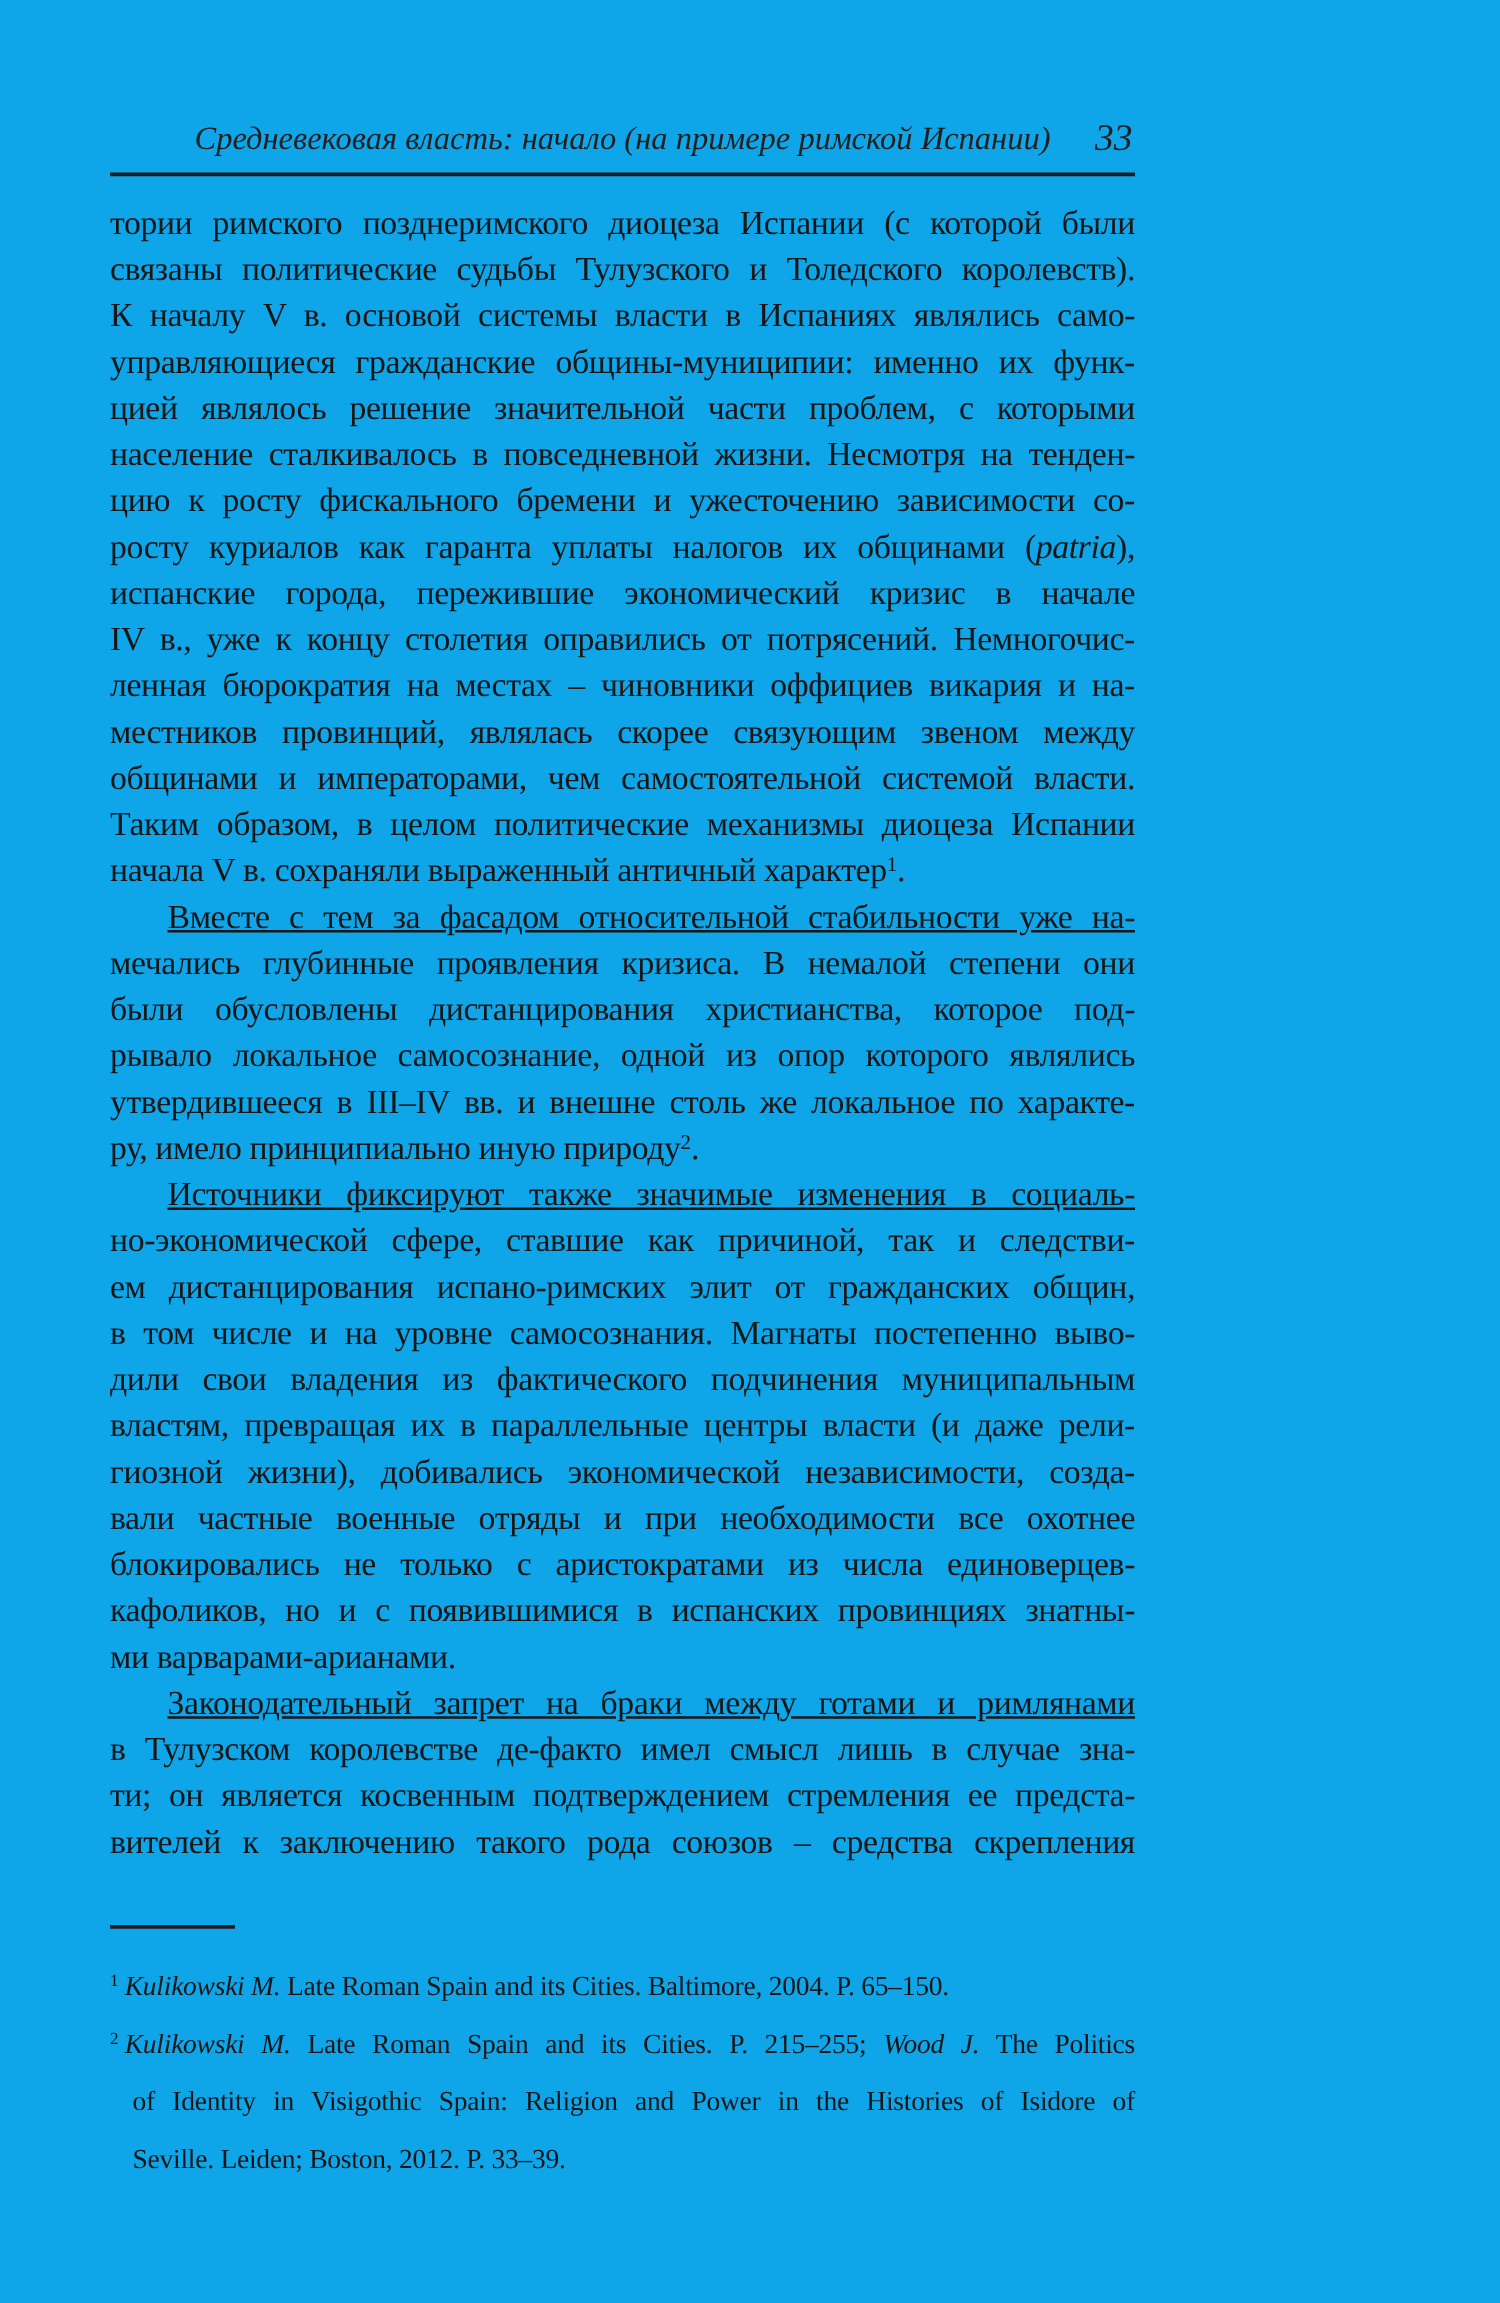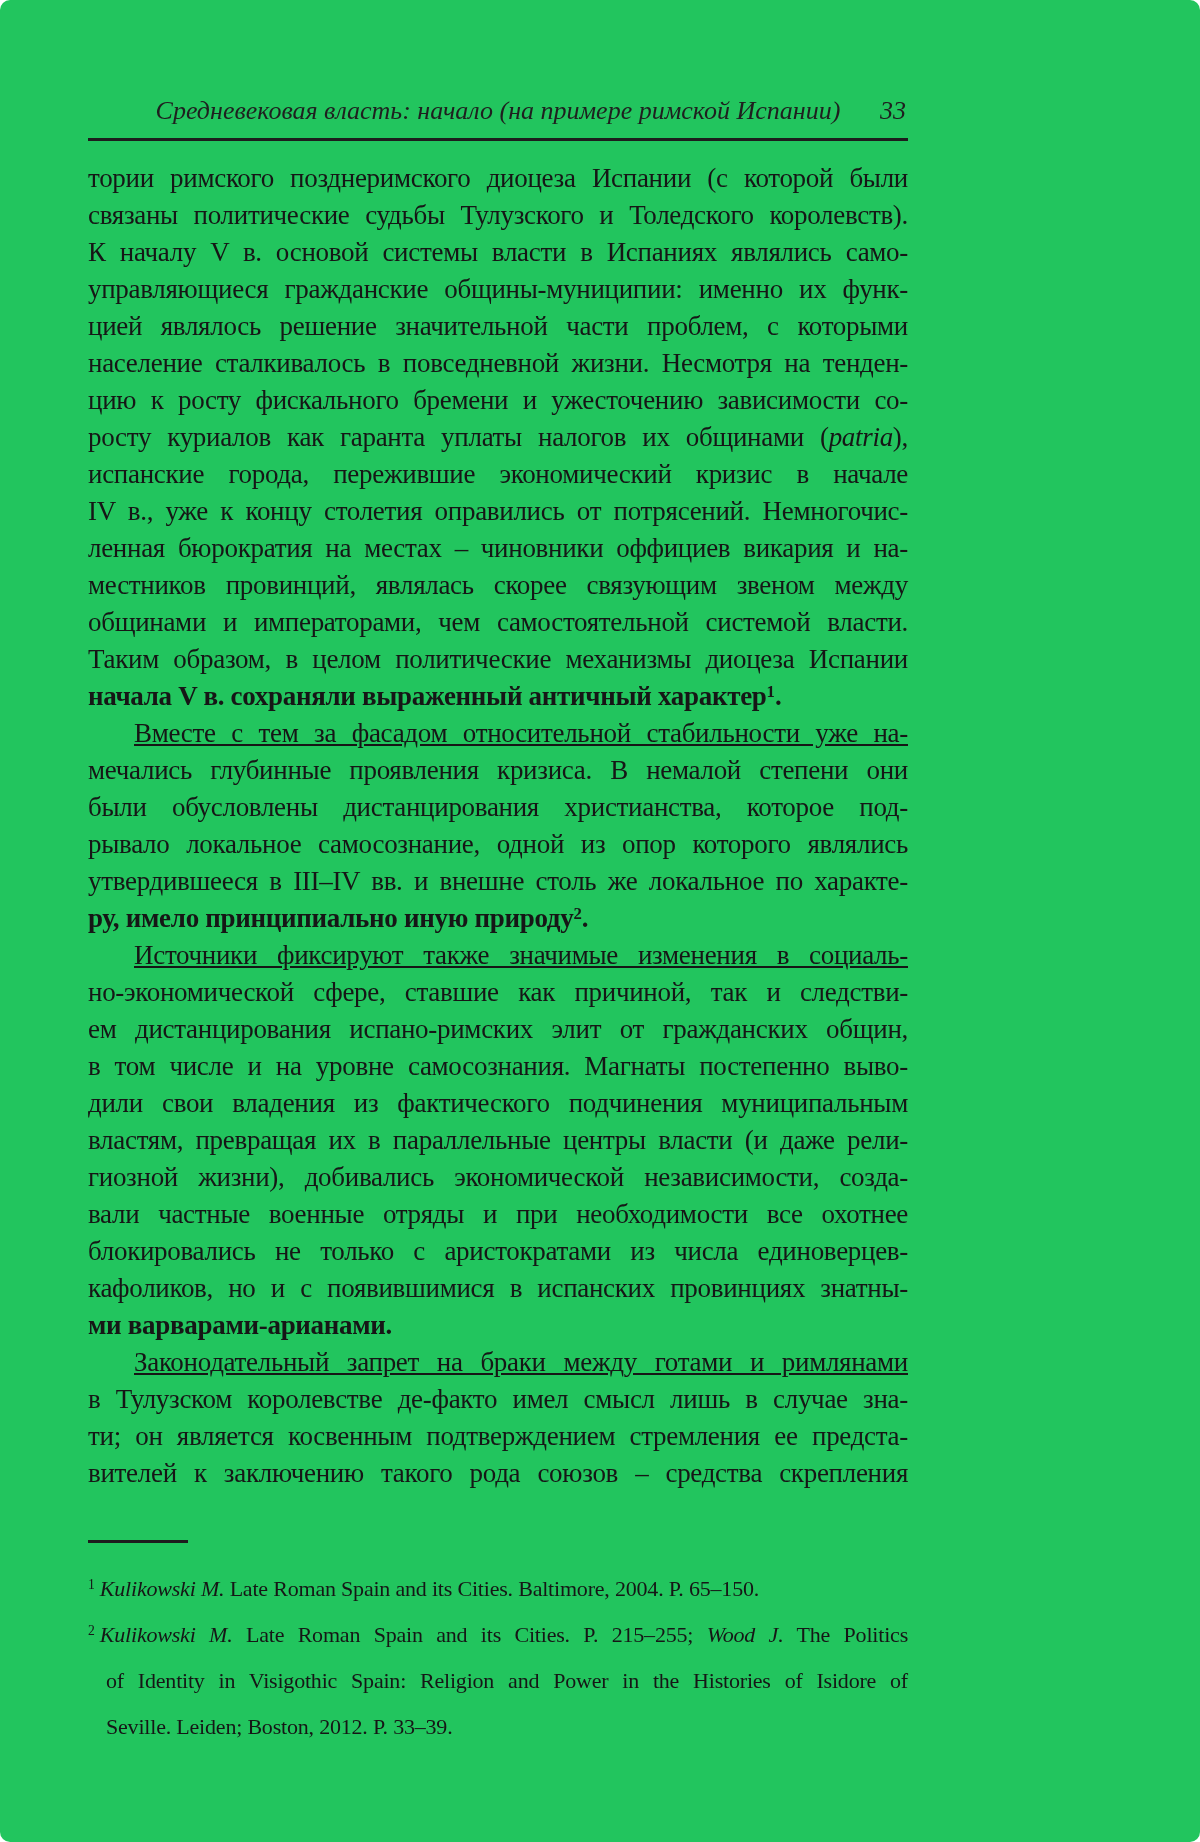--- a/index.html
+++ b/index.html
@@ -1,52 +1,51 @@
 <!DOCTYPE html>
 <html lang="ru"><head>
 <meta charset="utf-8">
 <style>
   html,body{margin:0;padding:0;background:#ffffff;}
   .page{
     position:relative;
     width:1200px;height:1842px;
-    background:#22c55e;
+    background:#0ea5e9;
     font-family:"Liberation Serif","DejaVu Serif",serif;
     color:#1a1a1a;
     overflow:hidden;
-    border-radius:10px;
   }
   .header{
     position:absolute;top:96px;left:88px;width:820px;
     text-align:center;
     font-style:italic;
     font-size:26px;line-height:30px;
     color:#1f1f1f;
   }
   .page-number{
     position:absolute;right:2px;top:0;
-    font-size:26px;
+    font-size:30px;
   }
   .header-rule{
     position:absolute;top:138px;left:88px;width:820px;height:3px;
     background:#1d1d1d;
   }
   .body-text{
     position:absolute;top:160px;left:88px;width:820px;
     font-size:27px;
     letter-spacing:-0.3px;
     color:#161616;
   }
   .body-text .line{
     line-height:37px;
     text-align:justify;
     text-align-last:justify;
     white-space:normal;
   }
-  .body-text .line.no-just{ text-align-last:auto;font-weight:bold; }
+  .body-text .line.no-just{ text-align-last:auto; }
   .body-text .line.indent{ text-indent:46px;text-decoration:underline; }
   .footnote-sep{
     position:absolute;top:1540px;left:88px;width:100px;height:3px;
     background:#1d1d1d;
   }
   .footnotes{
     position:absolute;top:1558px;left:88px;width:820px;
     font-size:22px;
     letter-spacing:-0.2px;
     color:#161616;

